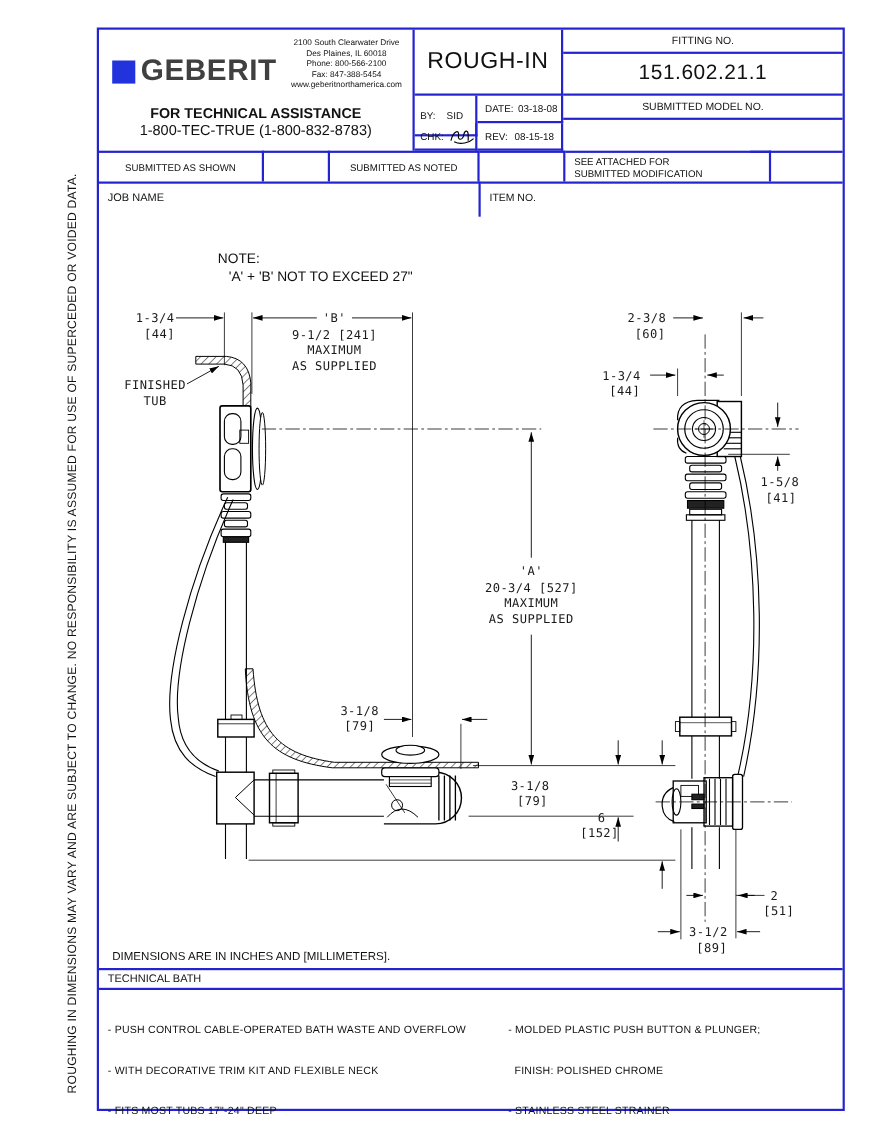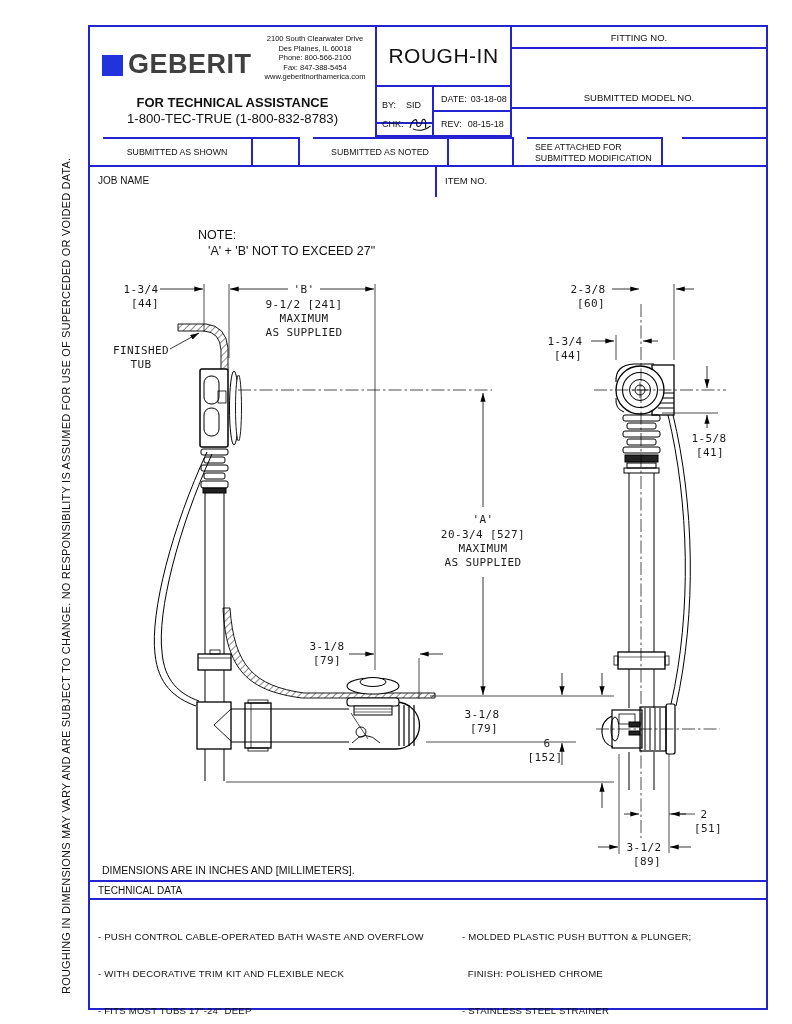--- a/index.html
+++ b/index.html
@@ -16,21 +16,21 @@
   .bT{border-top:2px solid var(--blue);}
   .ctr{display:flex;align-items:center;justify-content:center;text-align:center;}
   
   #logo-sq{left:12px;top:28px;width:21px;height:21px;background:var(--logoblue);}
   #brand{left:38px;top:22px;font-size:27px;font-weight:800;letter-spacing:.5px;color:#404040;}
   #addr{left:165px;top:7px;width:120px;text-align:center;font-size:7.5px;line-height:9.6px;}
   #assist1{left:0;top:68px;width:100%;text-align:center;font-size:13px;font-weight:bold;}
   #assist2{left:0;top:84px;width:100%;text-align:center;font-size:13.2px;}
   #roughin{font-size:21px;letter-spacing:.5px;}
   #fitno{font-size:19px;letter-spacing:.5px;}
-  .sm{font-size:9px;} .xs{font-size:8.8px;margin-left:13px;}
+  .sm{font-size:9px;} .xs{font-size:8.8px;}
   .padl{padding-left:7px;display:flex;align-items:center;}
   .kv{display:flex;align-items:center;gap:10px;padding-left:5px;}
   
   #tdbar{left:0;top:853px;width:676px;height:20px;border-top:2px solid var(--blue);
          border-bottom:2px solid var(--blue);display:flex;align-items:center;padding-left:8px;
          font-size:10px;}
   .tdcol{position:absolute;top:879px;font-size:9.6px;line-height:12.4px;letter-spacing:.2px;
          white-space:pre;}
   #tdleft{left:8px;} #tdright{left:372px;}
   #units{left:12px;top:837px;font-size:10.5px;}
@@ -81,34 +81,37 @@
       </svg>
     </div>
     <div class="cell bR bB padl sm" style="left:344px;top:85px;width:78px;height:25px;gap:6px;">
       <span>REV:</span>
       <span>08-15-18</span>
     </div>
 
     <div class="cell bB ctr" style="left:422px;top:0;width:254px;height:22px;font-size:9.5px;">
       <span>FITTING NO.</span>
     </div>
+    <div class="cell bB ctr" style="left:422px;top:22px;width:254px;height:38px;">
+      <span id="fitno">151.602.21.1</span>
+    </div>
     <div class="cell bB ctr" style="left:422px;top:60px;width:254px;height:22px;font-size:9.5px;">
       <span>SUBMITTED MODEL NO.</span>
     </div>
     <div class="cell" style="left:422px;top:82px;width:254px;height:28px;"></div>
 
     <div class="cell bT bR ctr xs" style="left:0;top:110px;width:150px;height:28px;">
       <span>SUBMITTED AS SHOWN</span>
     </div>
     <div class="cell bT bR" style="left:150px;top:110px;width:60px;height:28px;"></div>
     <div class="cell bT bR ctr xs" style="left:210px;top:110px;width:136px;height:28px;">
       <span>SUBMITTED AS NOTED</span>
     </div>
     <div class="cell bT bR" style="left:346px;top:110px;width:78px;height:28px;"></div>
-    <div class="cell bT bR xs" style="left:424px;top:110px;width:136px;height:28px;padding:3px 0 0 8px;line-height:11px;">
+    <div class="cell bT bR xs" style="left:424px;top:110px;width:187px;height:28px;padding:3px 0 0 8px;line-height:11px;">
       <div>SEE ATTACHED FOR</div>
       <div>SUBMITTED MODIFICATION</div>
     </div>
     <div class="cell bT" style="left:592px;top:110px;width:84px;height:28px;"></div>
 
     <div class="cell bT bR" style="left:0;top:138px;width:347px;height:32px;padding:8px 0 0 8px;font-size:10px;">
       <span>JOB NAME</span>
     </div>
     <div class="cell bT" style="left:347px;top:138px;width:329px;height:32px;padding:8px 0 0 8px;font-size:9.5px;">
       <span>ITEM NO.</span>
@@ -320,21 +323,21 @@
       <text class="cad" text-anchor="middle" x="708" y="454">[41]</text>
       <text class="cad" text-anchor="middle" x="702" y="816">2</text>
       <text class="cad" text-anchor="middle" x="706" y="830">[51]</text>
       <text class="cad" text-anchor="middle" x="642" y="849">3-1/2</text>
       <text class="cad" text-anchor="middle" x="645" y="863">[89]</text>
     </svg>
 
     <div class="abs" id="units">DIMENSIONS ARE IN INCHES AND [MILLIMETERS].</div>
 
     <div class="abs" id="tdbar">
-      <span>TECHNICAL DATA</span>
+      <span>TECHNICAL BATH</span>
     </div>
     <div class="tdcol" id="tdleft">
       <div>- PUSH CONTROL CABLE-OPERATED BATH WASTE AND OVERFLOW</div>
       <div>- WITH DECORATIVE TRIM KIT AND FLEXIBLE NECK</div>
       <div>- FITS MOST TUBS 17"-24" DEEP</div>
       
       
       
       
     </div>

